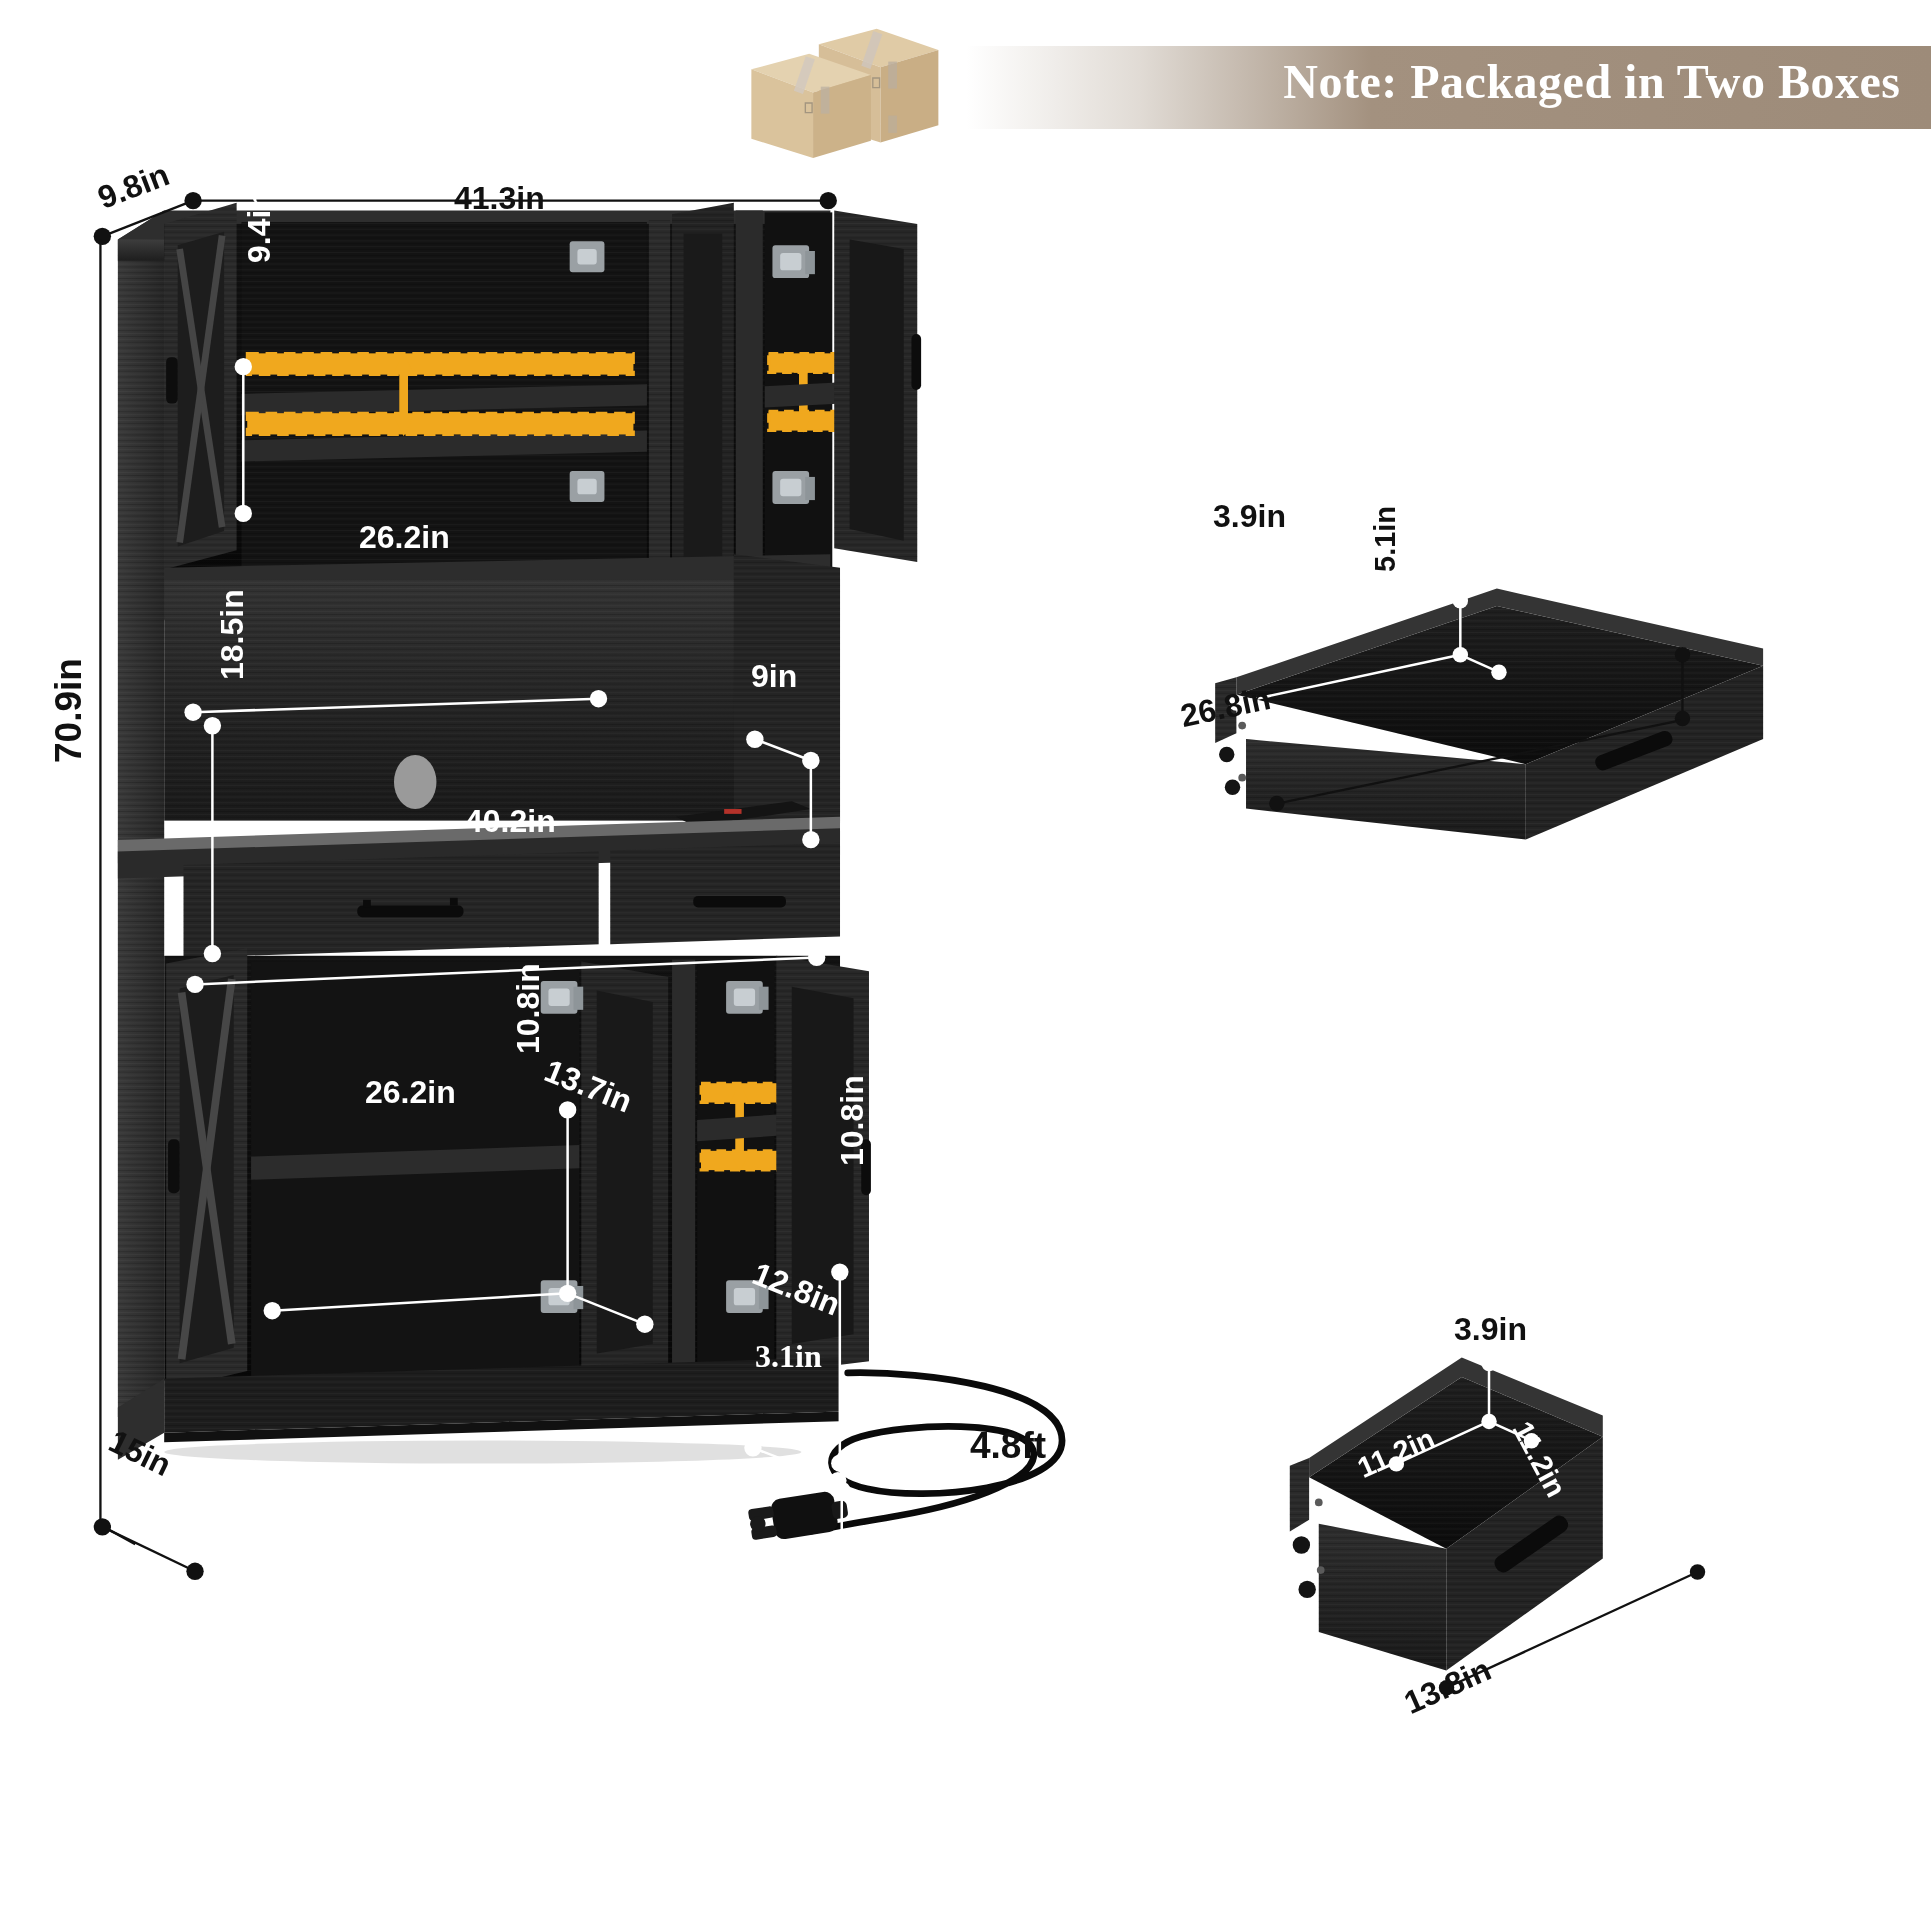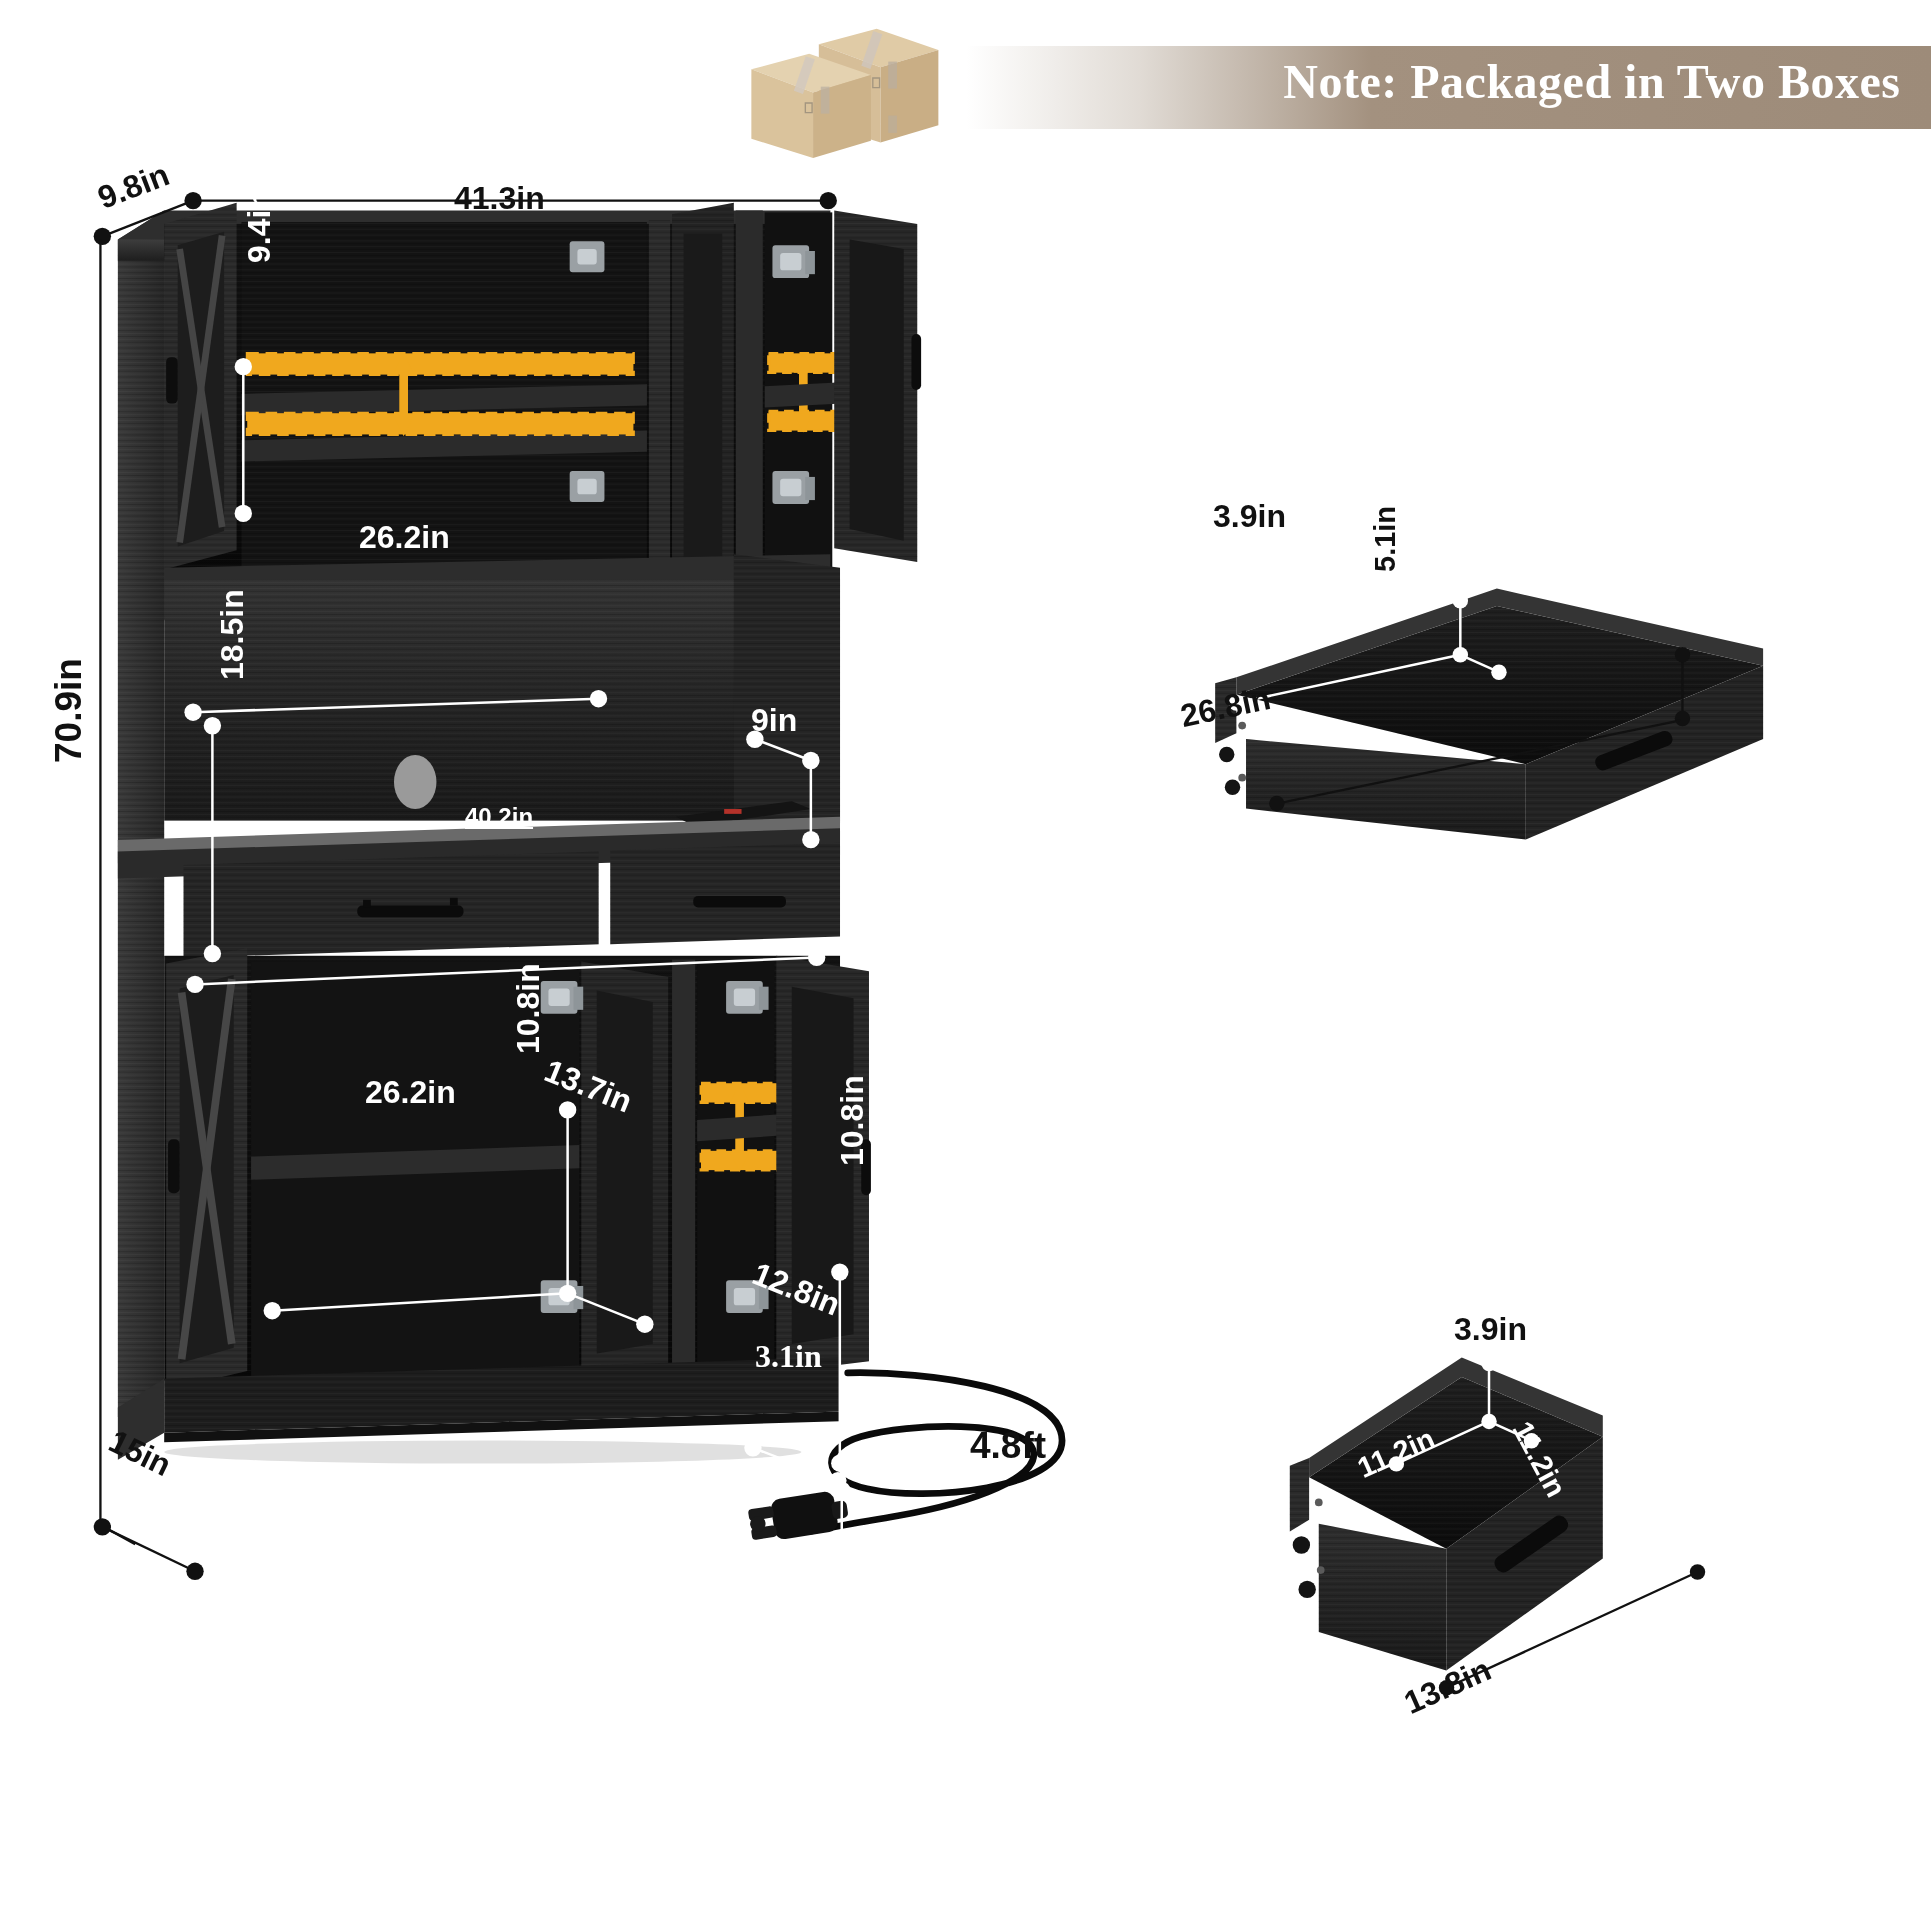--- a/index.html
+++ b/index.html
@@ -372,22 +372,22 @@
 
   <div class="lbl lbl-b" style="left:97px; top:170px; font-size:32px; transform:rotate(-21deg);">9.8in</div>
   <div class="lbl lbl-b" style="left:454px; top:170px; font-size:32px;margin-top:12px;">41.3in</div>
   <div class="lbl lbl-b" style="left:50px; top:763px; font-size:37px; transform:rotate(-90deg); transform-origin:left top;">70.9in</div>
   <div class="lbl lbl-b" style="left:108px; top:1437px; font-size:32px; transform:rotate(26deg);">15in</div>
 
   <div class="lbl lbl-w" style="left:243px; top:263px; font-size:32px; transform:rotate(-90deg); transform-origin:left top;">9.4in</div>
   <div class="lbl lbl-w" style="left:359px; top:521px; font-size:32px;">26.2in</div>
 
   <div class="lbl lbl-w" style="left:216px; top:680px; font-size:32px; transform:rotate(-90deg); transform-origin:left top;">18.5in</div>
-  <div class="lbl lbl-w" style="left:751px; top:660px; font-size:32px;margin-top:44px;">9in</div>
-  <div class="lbl lbl-w" style="left:465px; top:805px; font-size:24px;text-decoration:underline;">40.2in</div>
+  <div class="lbl lbl-w" style="left:751px; top:660px; font-size:32px;">9in</div>
+  <div class="lbl lbl-w" style="left:465px; top:805px; font-size:32px;">40.2in</div>
 
   <div class="lbl lbl-w" style="left:365px; top:1076px; font-size:32px;">26.2in</div>
   <div class="lbl lbl-w" style="left:512px; top:1054px; font-size:32px; transform:rotate(-90deg); transform-origin:left top;">10.8in</div>
   <div class="lbl lbl-w" style="left:543px; top:1070px; font-size:32px; transform:rotate(22deg);">13.7in</div>
 
   <div class="lbl lbl-w" style="left:836px; top:1166px; font-size:32px; transform:rotate(-90deg); transform-origin:left top;">10.8in</div>
   <div class="lbl lbl-w" style="left:751px; top:1273px; font-size:32px; transform:rotate(22deg);">12.8in</div>
   <div class="lbl lbl-w" style="left:755px; top:1340px; font-size:32px;font-family:Liberation Serif, serif;">3.1in</div>
 
   <div class="lbl lbl-b" style="left:970px; top:1427px; font-size:37px;">4.8ft</div>

